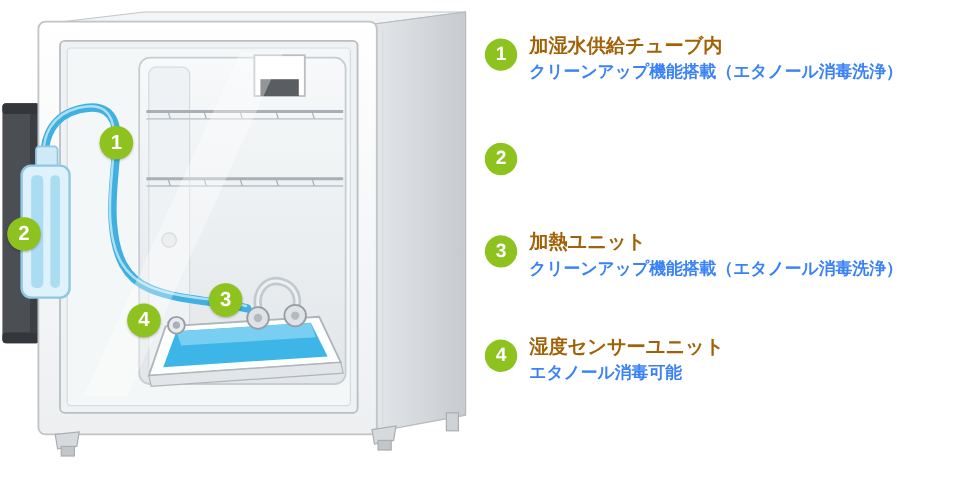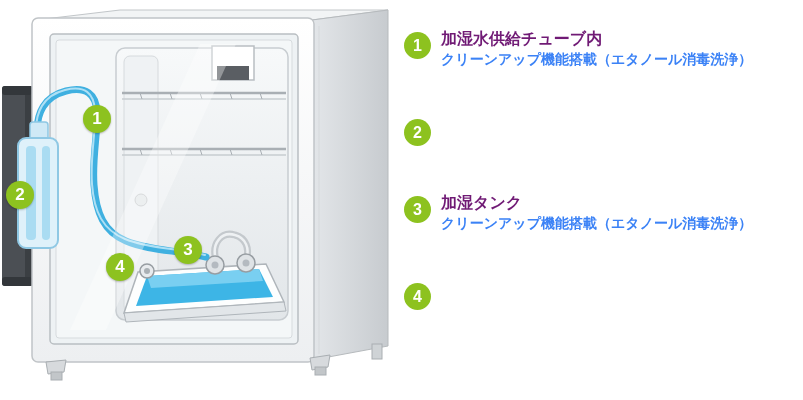--- a/index.html
+++ b/index.html
@@ -19,21 +19,21 @@
 
   
   .legend { position:absolute; left:404px; top:28px; width:398px; }
   .legend-item { display:flex; align-items:flex-start; margin-bottom:46px; }
   .legend-num {
     flex:0 0 27px; width:27px; height:27px; border-radius:50%;
     background:#8dc21f; color:#ffffff; font-weight:bold; font-size:16px;
     line-height:27px; text-align:center; margin-right:10px; margin-top:4px;
   }
   .legend-text { min-width:0; }
-  .legend-title { font-size:16px; font-weight:bold; color:#701a75; line-height:1.35; white-space:nowrap; }
+  .legend-title { font-size:16px; font-weight:bold; color:#a16207; line-height:1.35; white-space:nowrap; }
   .legend-desc  { font-size:14px; font-weight:bold; color:#3b82f6; line-height:1.4; white-space:nowrap; }
 </style>
 </head>
 <body>
 
 <div class="canvas">
 
   <div class="diagram">
     <svg viewBox="0 0 400 400" width="400" height="400">
       <defs>
@@ -157,23 +157,27 @@
 
     <div class="legend-item">
       <div class="legend-num">2</div>
       <div class="legend-text">
       </div>
     </div>
 
     <div class="legend-item">
       <div class="legend-num">3</div>
       <div class="legend-text">
-        <div class="legend-title">加湿タンク</div>
+        <div class="legend-title">加熱ユニット</div>
         <div class="legend-desc">クリーンアップ機能搭載（エタノール消毒洗浄）</div>
       </div>
     </div>
 
     <div class="legend-item">
       <div class="legend-num">4</div>
+      <div class="legend-text">
+        <div class="legend-title">湿度センサーユニット</div>
+        <div class="legend-desc">エタノール消毒可能</div>
+      </div>
     </div>
 
   </div>
 </div>
 
 </body></html>

